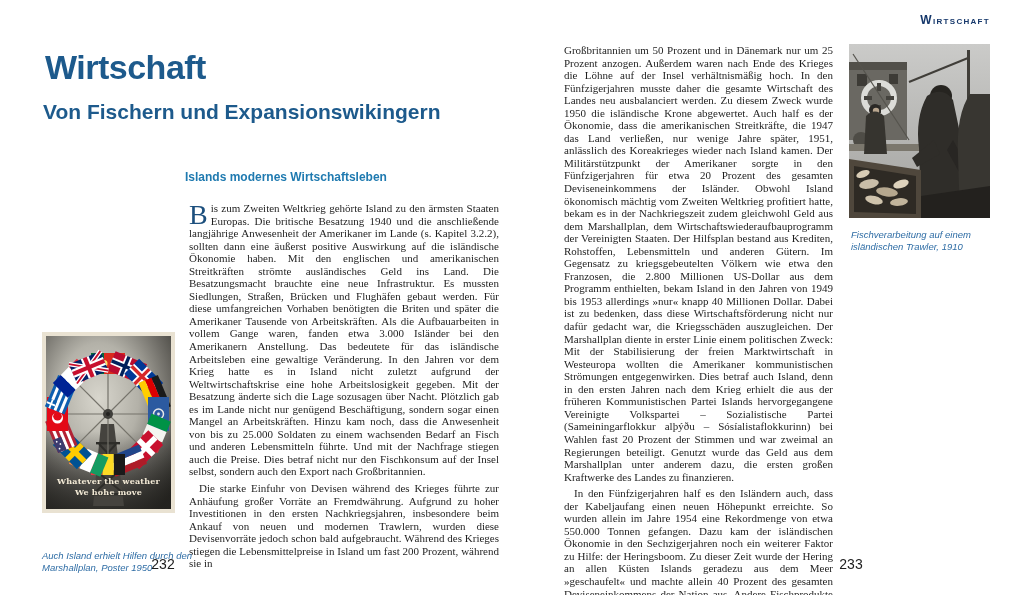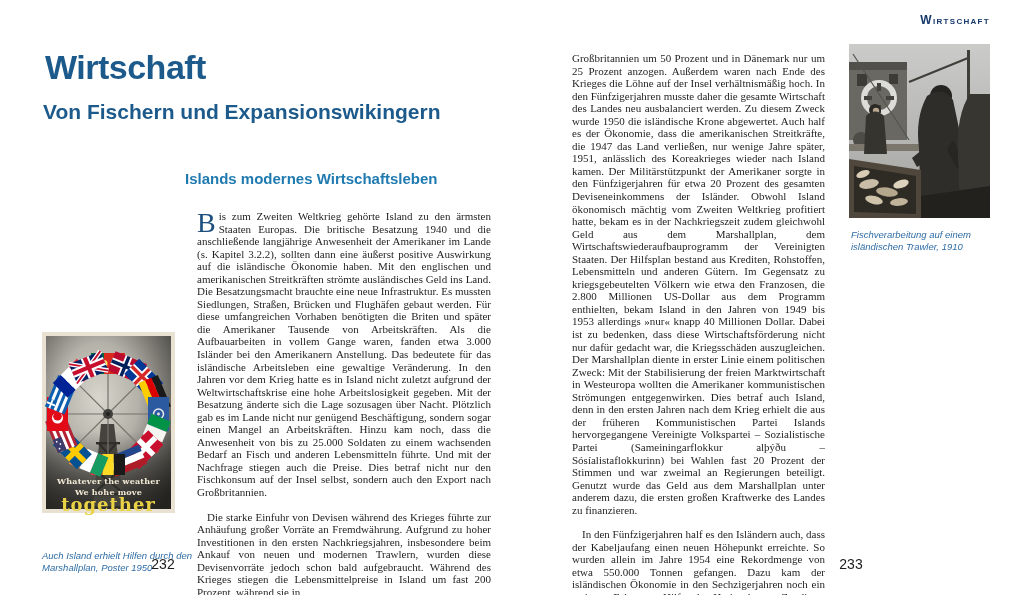--- a/index.html
+++ b/index.html
@@ -6,29 +6,29 @@
   .spread{position:relative;width:1020px;height:595px;background:#ffffff;overflow:hidden;
           font-family:"Liberation Serif",serif;color:#1f1f1f;}
   
   .chapter-title{position:absolute;left:45px;top:48px;margin:0;
       font-family:"Liberation Sans",sans-serif;font-weight:bold;font-size:34px;
       color:#1d5a8c;letter-spacing:-0.5px;}
   .chapter-subtitle{position:absolute;left:43px;top:100px;margin:0;
       font-family:"Liberation Sans",sans-serif;font-weight:bold;font-size:21px;
       color:#1d5a8c;}
   .section-heading{position:absolute;left:185px;top:170px;margin:0;
-      font-family:"Liberation Sans",sans-serif;font-weight:bold;font-size:15px;
+      font-family:"Liberation Sans",sans-serif;font-weight:bold;font-size:12px;
       color:#1f7ab0;}
   .running-head{position:absolute;right:30px;top:13px;
       font-family:"Liberation Sans",sans-serif;font-variant:small-caps;
       font-weight:bold;font-size:12px;letter-spacing:1.3px;color:#16386b;}
   
   .body-col{position:absolute;text-align:justify;font-size:11px;line-height:12.55px;
       hyphens:auto;-webkit-hyphens:auto;}
-  .body-col p{margin:12px;}
+  .body-col p{margin:4px;}
   .left-col{left:185px;top:198px;width:318px;}
   .right-col{left:560px;top:40px;width:277px;}
   .indent{text-indent:10px;}
   .dropcap{float:left;font-size:28px;line-height:23px;padding:1px 3px 0 0;
       color:#1c4f7d;font-family:"Liberation Serif",serif;}
   
   .caption{position:absolute;font-family:"Liberation Sans",sans-serif;font-style:italic;
       font-size:9.5px;line-height:12px;color:#2f6da5;}
   .caption-left{left:42px;top:519px;width:150px;margin-top:31px;}
   .caption-right{left:851px;top:229px;width:132px;}
@@ -212,21 +212,20 @@
               <rect y="6.3" width="34" height="8.4" fill="#ffffff"></rect>
             <rect x="14.9" width="4.2" height="21" fill="#c8102e"></rect>
               <rect y="8.4" width="34" height="4.2" fill="#c8102e"></rect>
           </g>
           <circle cx="66" cy="82" r="5" fill="#3f3e3a"></circle>
           <circle cx="66" cy="82" r="2" fill="#23221f"></circle>
         </g>
       </svg>
       <div class="poster-text poster-l1">Whatever the weather</div>
       <div class="poster-text poster-l2">We hohe move</div>
-      <div class="poster-text poster-l3">together</div>
     </figure>
     <div class="caption caption-left">Auch Island erhielt Hilfen durch den Marshallplan, Poster 1950</div>
     <div class="pagenum pagenum-left">232</div>
   </div>
 
   <div>
     <div class="running-head">Wirtschaft</div>
 
     <div class="body-col right-col">
       <p>Großbritannien um 50 Prozent und in Dänemark nur um 25 Prozent anzogen. Außerdem waren nach Ende des Krieges die Löhne auf der Insel verhältnismäßig hoch. In den Fünfzigerjahren musste daher die gesamte Wirtschaft des Landes neu ausbalanciert werden. Zu diesem Zweck wurde 1950 die isländische Krone abgewertet. Auch half es der Ökonomie, dass die amerikanischen Streitkräfte, die 1947 das Land verließen, nur wenige Jahre später, 1951, anlässlich des Koreakrieges wieder nach Island kamen. Der Militärstützpunkt der Amerikaner sorgte in den Fünfzigerjahren für etwa 20 Prozent des gesamten Deviseneinkommens der Isländer. Obwohl Island ökonomisch mächtig vom Zweiten Weltkrieg profitiert hatte, bekam es in der Nachkriegszeit zudem gleichwohl Geld aus dem Marshallplan, dem Wirtschaftswiederaufbauprogramm der Vereinigten Staaten. Der Hilfsplan bestand aus Krediten, Rohstoffen, Lebensmitteln und anderen Gütern. Im Gegensatz zu kriegsgebeutelten Völkern wie etwa den Franzosen, die 2.800 Millionen US-Dollar aus dem Programm enthielten, bekam Island in den Jahren von 1949 bis 1953 allerdings »nur« knapp 40 Millionen Dollar. Dabei ist zu bedenken, dass diese Wirtschaftsförderung nicht nur dafür gedacht war, die Kriegsschäden auszugleichen. Der Marshallplan diente in erster Linie einem politischen Zweck: Mit der Stabilisierung der freien Marktwirtschaft in Westeuropa wollten die Amerikaner kommunistischen Strömungen entgegenwirken. Dies betraf auch Island, denn in den ersten Jahren nach dem Krieg erhielt die aus der früheren Kommunistischen Partei Islands hervorgegangene Vereinigte Volkspartei – Sozialistische Partei (Sameiningarflokkur alþýðu – Sósíalistaflokkurinn) bei Wahlen fast 20 Prozent der Stimmen und war zweimal an Regierungen beteiligt. Genutzt wurde das Geld aus dem Marshallplan unter anderem dazu, die ersten großen Kraftwerke des Landes zu finanzieren.</p>

